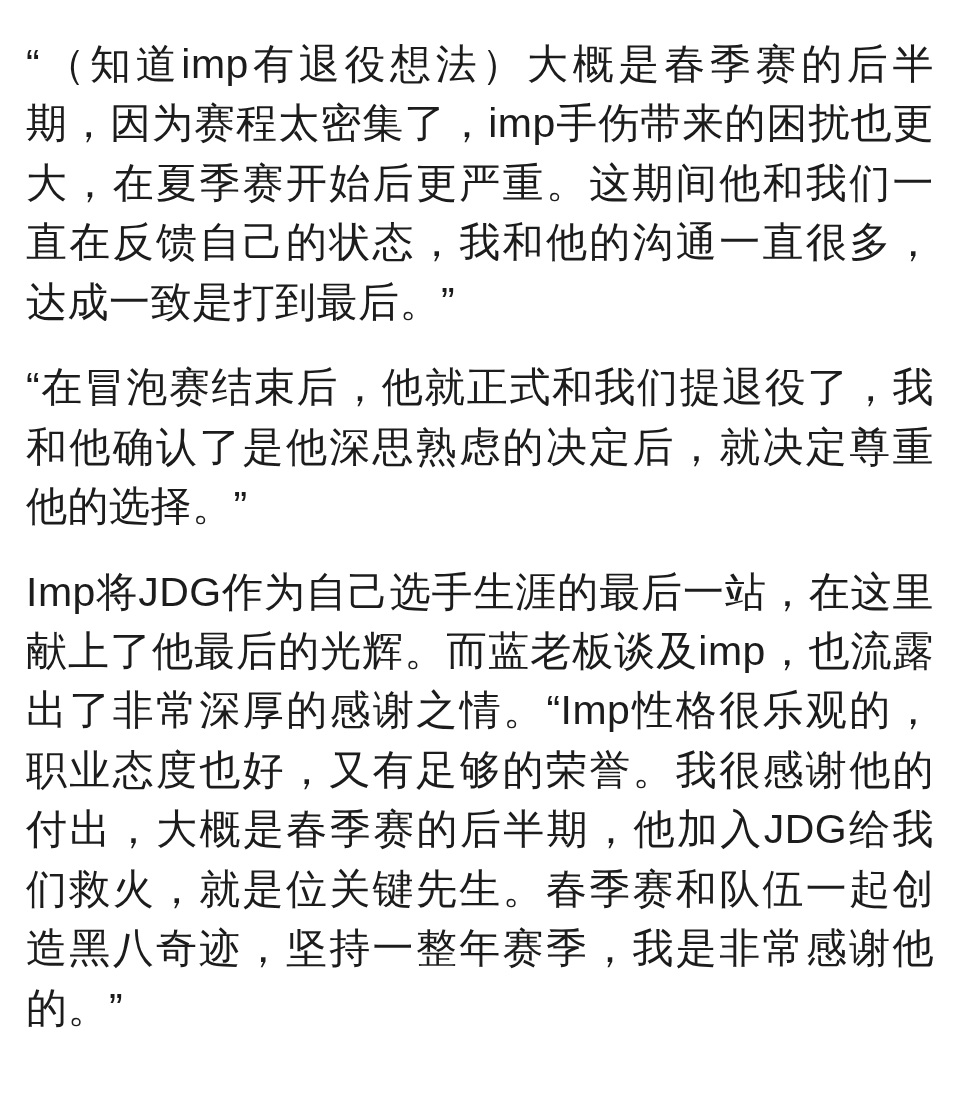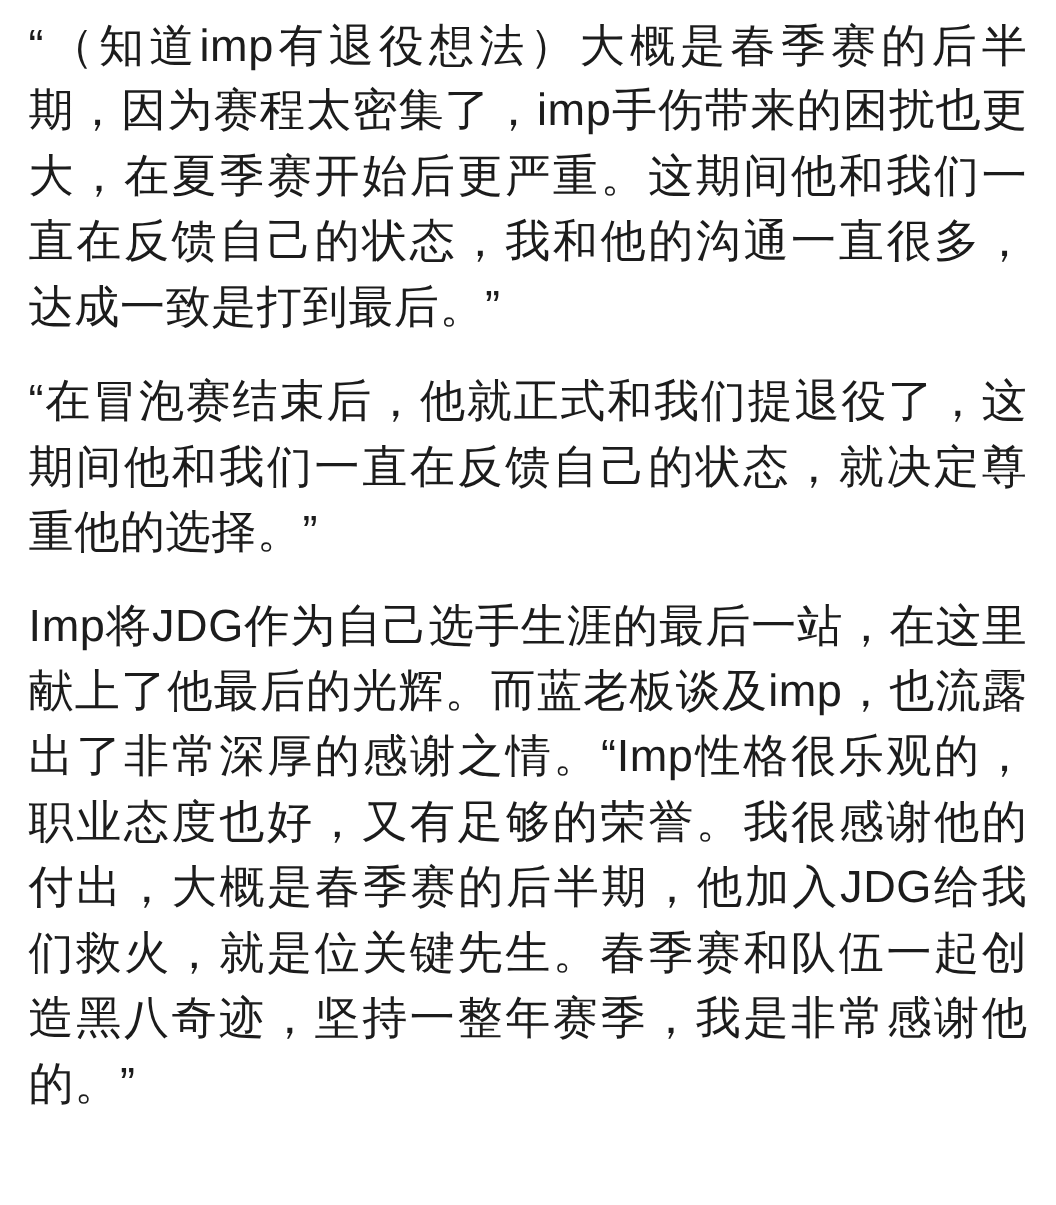--- a/index.html
+++ b/index.html
@@ -9,36 +9,36 @@
   }
   body {
     width: 960px;
     min-height: 1095px;
     font-family: "Liberation Sans", "DejaVu Sans", sans-serif;
     color: #1a1a1a;
   }
   .article {
     box-sizing: border-box;
     width: 960px;
-    padding: 12px 26px 18px 26px;
+    padding: 35px 26px 18px 26px;
   }
   .para {
     font-size: 41px;
     line-height: 1.45;
     letter-spacing: 0.5px;
     text-align: justify;
     text-justify: inter-ideograph;
     margin: 0 0 26px 0;
     color: #1c1c1c;
     word-break: break-word;
   }
   .para:last-child {
     margin-bottom: 0;
   }
 </style>
 </head>
 <body>
 
 <div class="article">
   <p class="para">“（知道imp有退役想法）大概是春季赛的后半期，因为赛程太密集了，imp手伤带来的困扰也更大，在夏季赛开始后更严重。这期间他和我们一直在反馈自己的状态，我和他的沟通一直很多，达成一致是打到最后。”</p>
-  <p class="para">“在冒泡赛结束后，他就正式和我们提退役了，这期间他和我们一直在反馈自己的状态，就决定尊重他的选择。”</p>
+  <p class="para">“在冒泡赛结束后，他就正式和我们提退役了，我和他确认了是他深思熟虑的决定后，就决定尊重他的选择。”</p>
   <p class="para">Imp将JDG作为自己选手生涯的最后一站，在这里献上了他最后的光辉。而蓝老板谈及imp，也流露出了非常深厚的感谢之情。“Imp性格很乐观的，职业态度也好，又有足够的荣誉。我很感谢他的付出，大概是春季赛的后半期，他加入JDG给我们救火，就是位关键先生。春季赛和队伍一起创造黑八奇迹，坚持一整年赛季，我是非常感谢他的。”</p>
 </div>
 
 </body></html>

